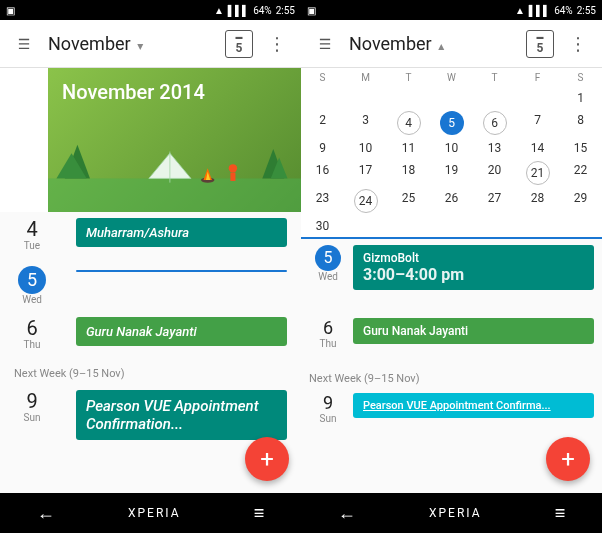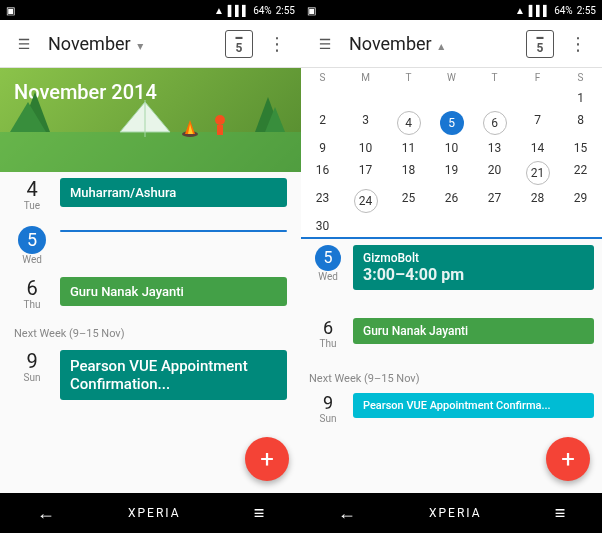--- a/index.html
+++ b/index.html
@@ -78,25 +78,26 @@
       background: #000;
       display: flex;
       align-items: center;
       justify-content: space-around;
       flex-shrink: 0;
     }
     .nav-item { color: #fff; font-size: 18px; cursor: pointer; }
 
     
     .hero-image {
-      height: 104px;
+      height: 144px;
       background: linear-gradient(135deg, #8BC34A 0%, #558B2F 100%);
       position: relative;
       flex-shrink: 0;
       overflow: hidden;
+      margin-left: 48px;
     }
     .hero-title {
       position: absolute;
       top: 12px; left: 14px;
       font-size: 20px;
       font-weight: 500;
       color: #fff;
     }
     
     .hero-svg { position: absolute; bottom: 0; left: 0; width: 100%; }
@@ -129,21 +130,21 @@
     .day-num.today-num {
       background: #1976D2;
       color: #fff;
       border-radius: 50%;
       width: 28px; height: 28px;
       display: flex; align-items: center; justify-content: center;
       font-size: 18px;
       margin: 0 auto;
     }
 
-    .day-events { flex: 1; margin-left: 10px; }
+    .day-events { flex: 1; margin-left: 26px; font-style: italic; }
 
     .event-chip {
       border-radius: 3px;
       padding: 7px 10px;
       margin-bottom: 4px;
       font-size: 13px;
       font-weight: 500;
       color: #fff;
     }
     .event-chip.teal { background: #00897B; }
@@ -503,21 +504,21 @@
     </div>
 
     <div class="r-week-header">Next Week (9–15 Nov)</div>
 
     <div class="r-agenda-day">
       <div class="r-day-label">
         <div class="r-day-num">9</div>
         <div class="r-day-name">Sun</div>
       </div>
       <div class="r-day-events">
-        <div class="r-event-chip blue-light" style="font-size:11px;">Pearson VUE Appointment Confirma...</div>
+        <div class="r-event-chip blue-light" style="font-size:11px;text-decoration:underline;">Pearson VUE Appointment Confirma...</div>
       </div>
     </div>
   </div>
 
   <div class="fab">+</div>
 
   <div class="nav-bar">
     <div class="nav-item">←</div>
     <div class="nav-item" style="font-size:12px; letter-spacing:2px;">XPERIA</div>
     <div class="nav-item">≡</div>

